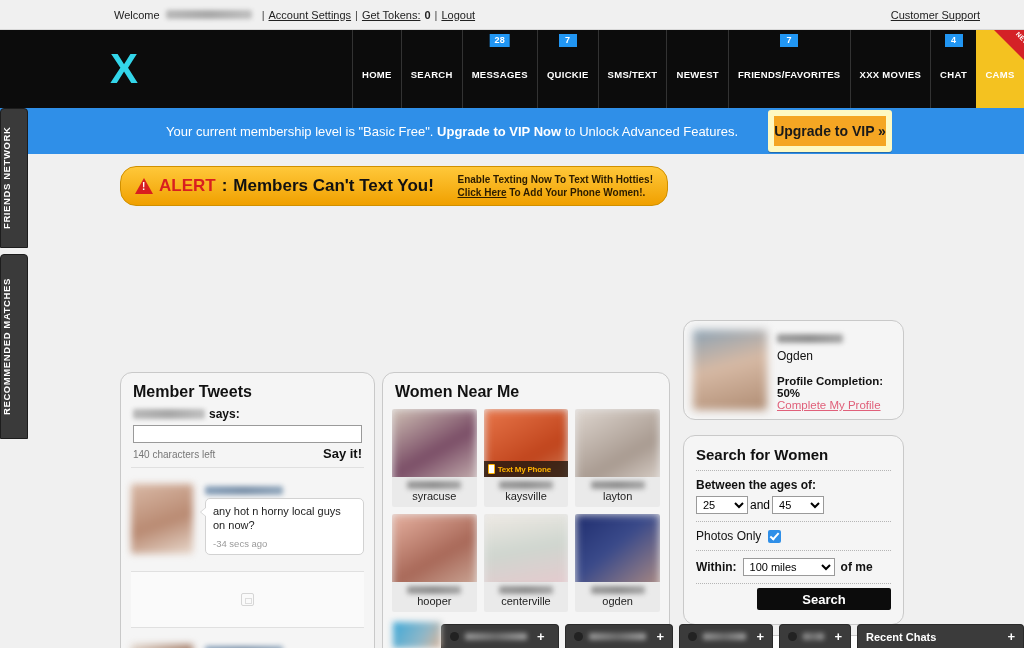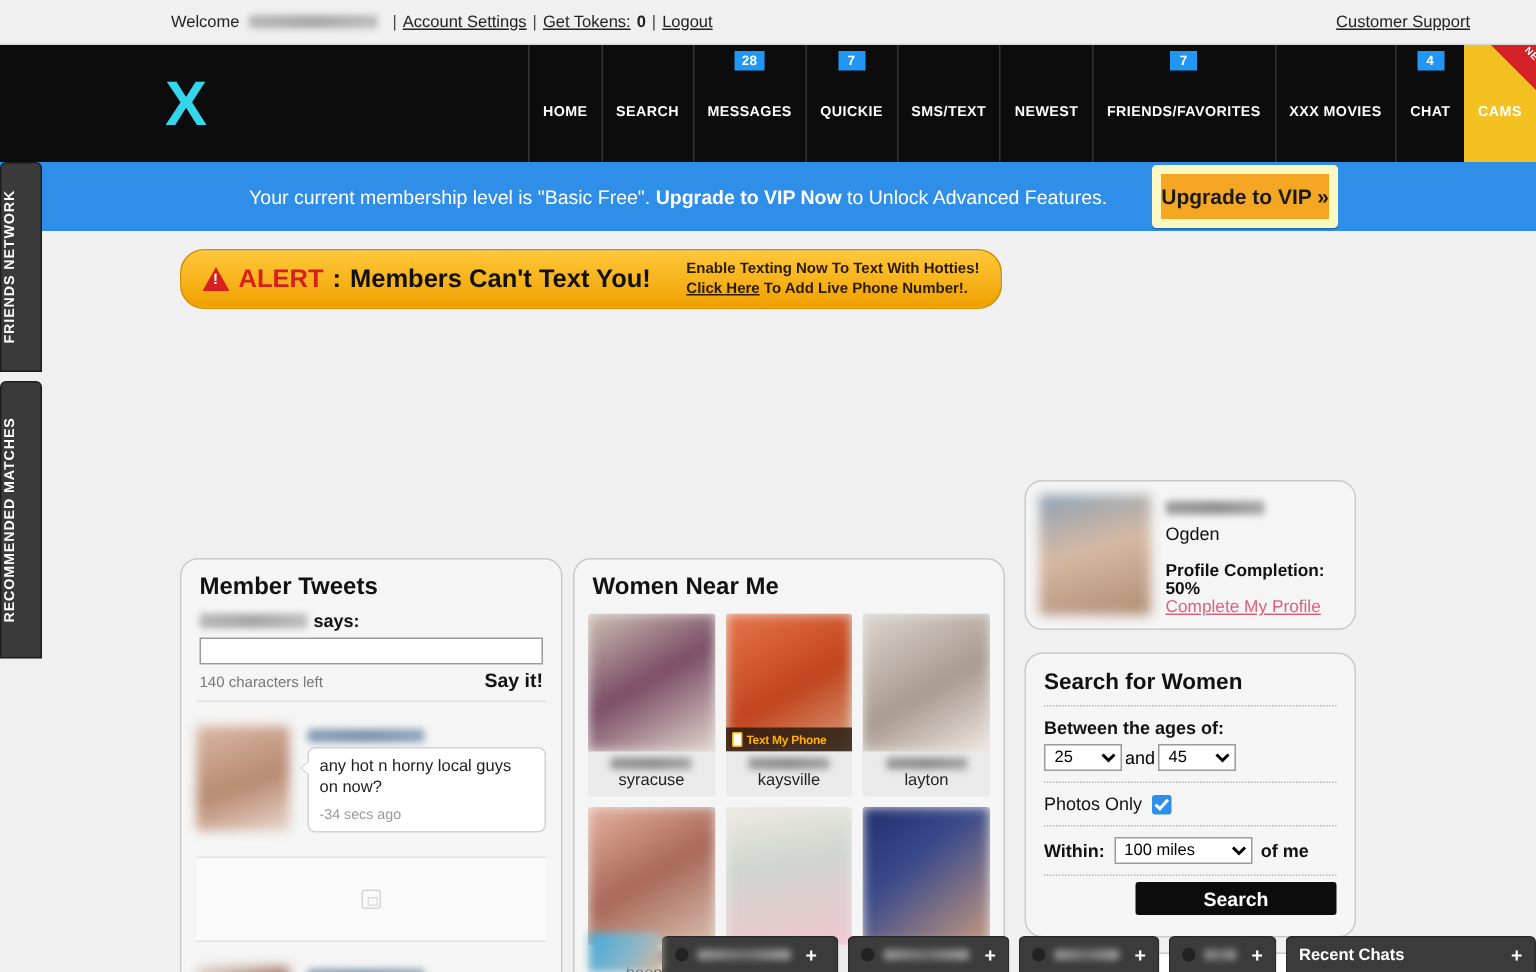--- a/index.html
+++ b/index.html
@@ -137,21 +137,21 @@
   .bubble-time { font-size: 9.5px; color: #9a9a9a; margin-top: 6px; }
   .tweet-empty { height: 56px; border-top: 1px solid #e0e0e0; background:#fafafa; display:flex; align-items:center; justify-content:center; }
   .brokenimg { width: 13px; height: 13px; border: 1px solid #d5d5d5; border-radius: 2px; position: relative; }
   .brokenimg:after { content:""; position:absolute; left:3px; top:4px; width:5px; height:4px; border:1px solid #ddd; }
 
   
   #women { left: 382px; top: 218px; width: 288px; height: 420px; overflow: hidden; background:#f5f5f5; }
   .grid { display: grid; grid-template-columns: repeat(3,1fr); gap: 7px; padding: 2px 9px 9px; }
   .wcard { background: #eaeaea; border-radius: 2px; overflow: hidden; cursor: pointer; }
   .wthumb { position: relative; width: 100%; height: 92px; filter: blur(4px); }
-  .wthumb-wrap { position: relative; width: 100%; height: 92px; overflow: hidden; }
+  .wthumb-wrap { position: relative; width: 100%; height: 68px; overflow: hidden; }
   .txtphone {
     position: absolute; left: 0; bottom: 0; width: 100%;
     background: rgba(35,25,15,.82); color: #ffb300; font-size: 8px; font-weight: bold;
     padding: 3px 2px 3px 4px; display: flex; align-items: center; gap: 3px; letter-spacing: -.2px;
   }
   .phone-ic { width: 7px; height: 10px; background: #fff; border-radius: 1px; flex: 0 0 7px; border: 1px solid #ffb300; }
   .wname { height: 8px; width: 54px; margin: 4px auto 1px; border-radius: 2px; filter: blur(2.4px); background: linear-gradient(90deg,#9a9a9a,#8c8c8c,#a5a5a5); }
   .wcity { text-align: center; font-size: 11px; color: #222; padding-bottom: 5px; }
 
   
@@ -298,21 +298,21 @@
 
     <div class="alert-bar">
       <div class="alert-left">
         <div class="warn-tri"></div>
         <span class="alert-word">ALERT</span>
           <span class="alert-main">:</span>
         <span class="alert-main">Members Can't Text You!</span>
       </div>
       <div class="alert-right">
         <div>Enable Texting Now To Text With Hotties!</div>
-        <div><a href="#">Click Here</a><span> To Add Live Phone Number!.</span></div>
+        <div><a href="#">Click Here</a><span> To Add Your Phone Women!.</span></div>
       </div>
     </div>
 
     <div class="panel" id="tweets">
       <div class="panel-title">Member Tweets</div>
       <div class="tweet-says">
         <span class="blur-name" style="width:72px;height:10px;"></span>
         <span>says:</span>
       </div>
       <div class="tweet-input-wrap">

